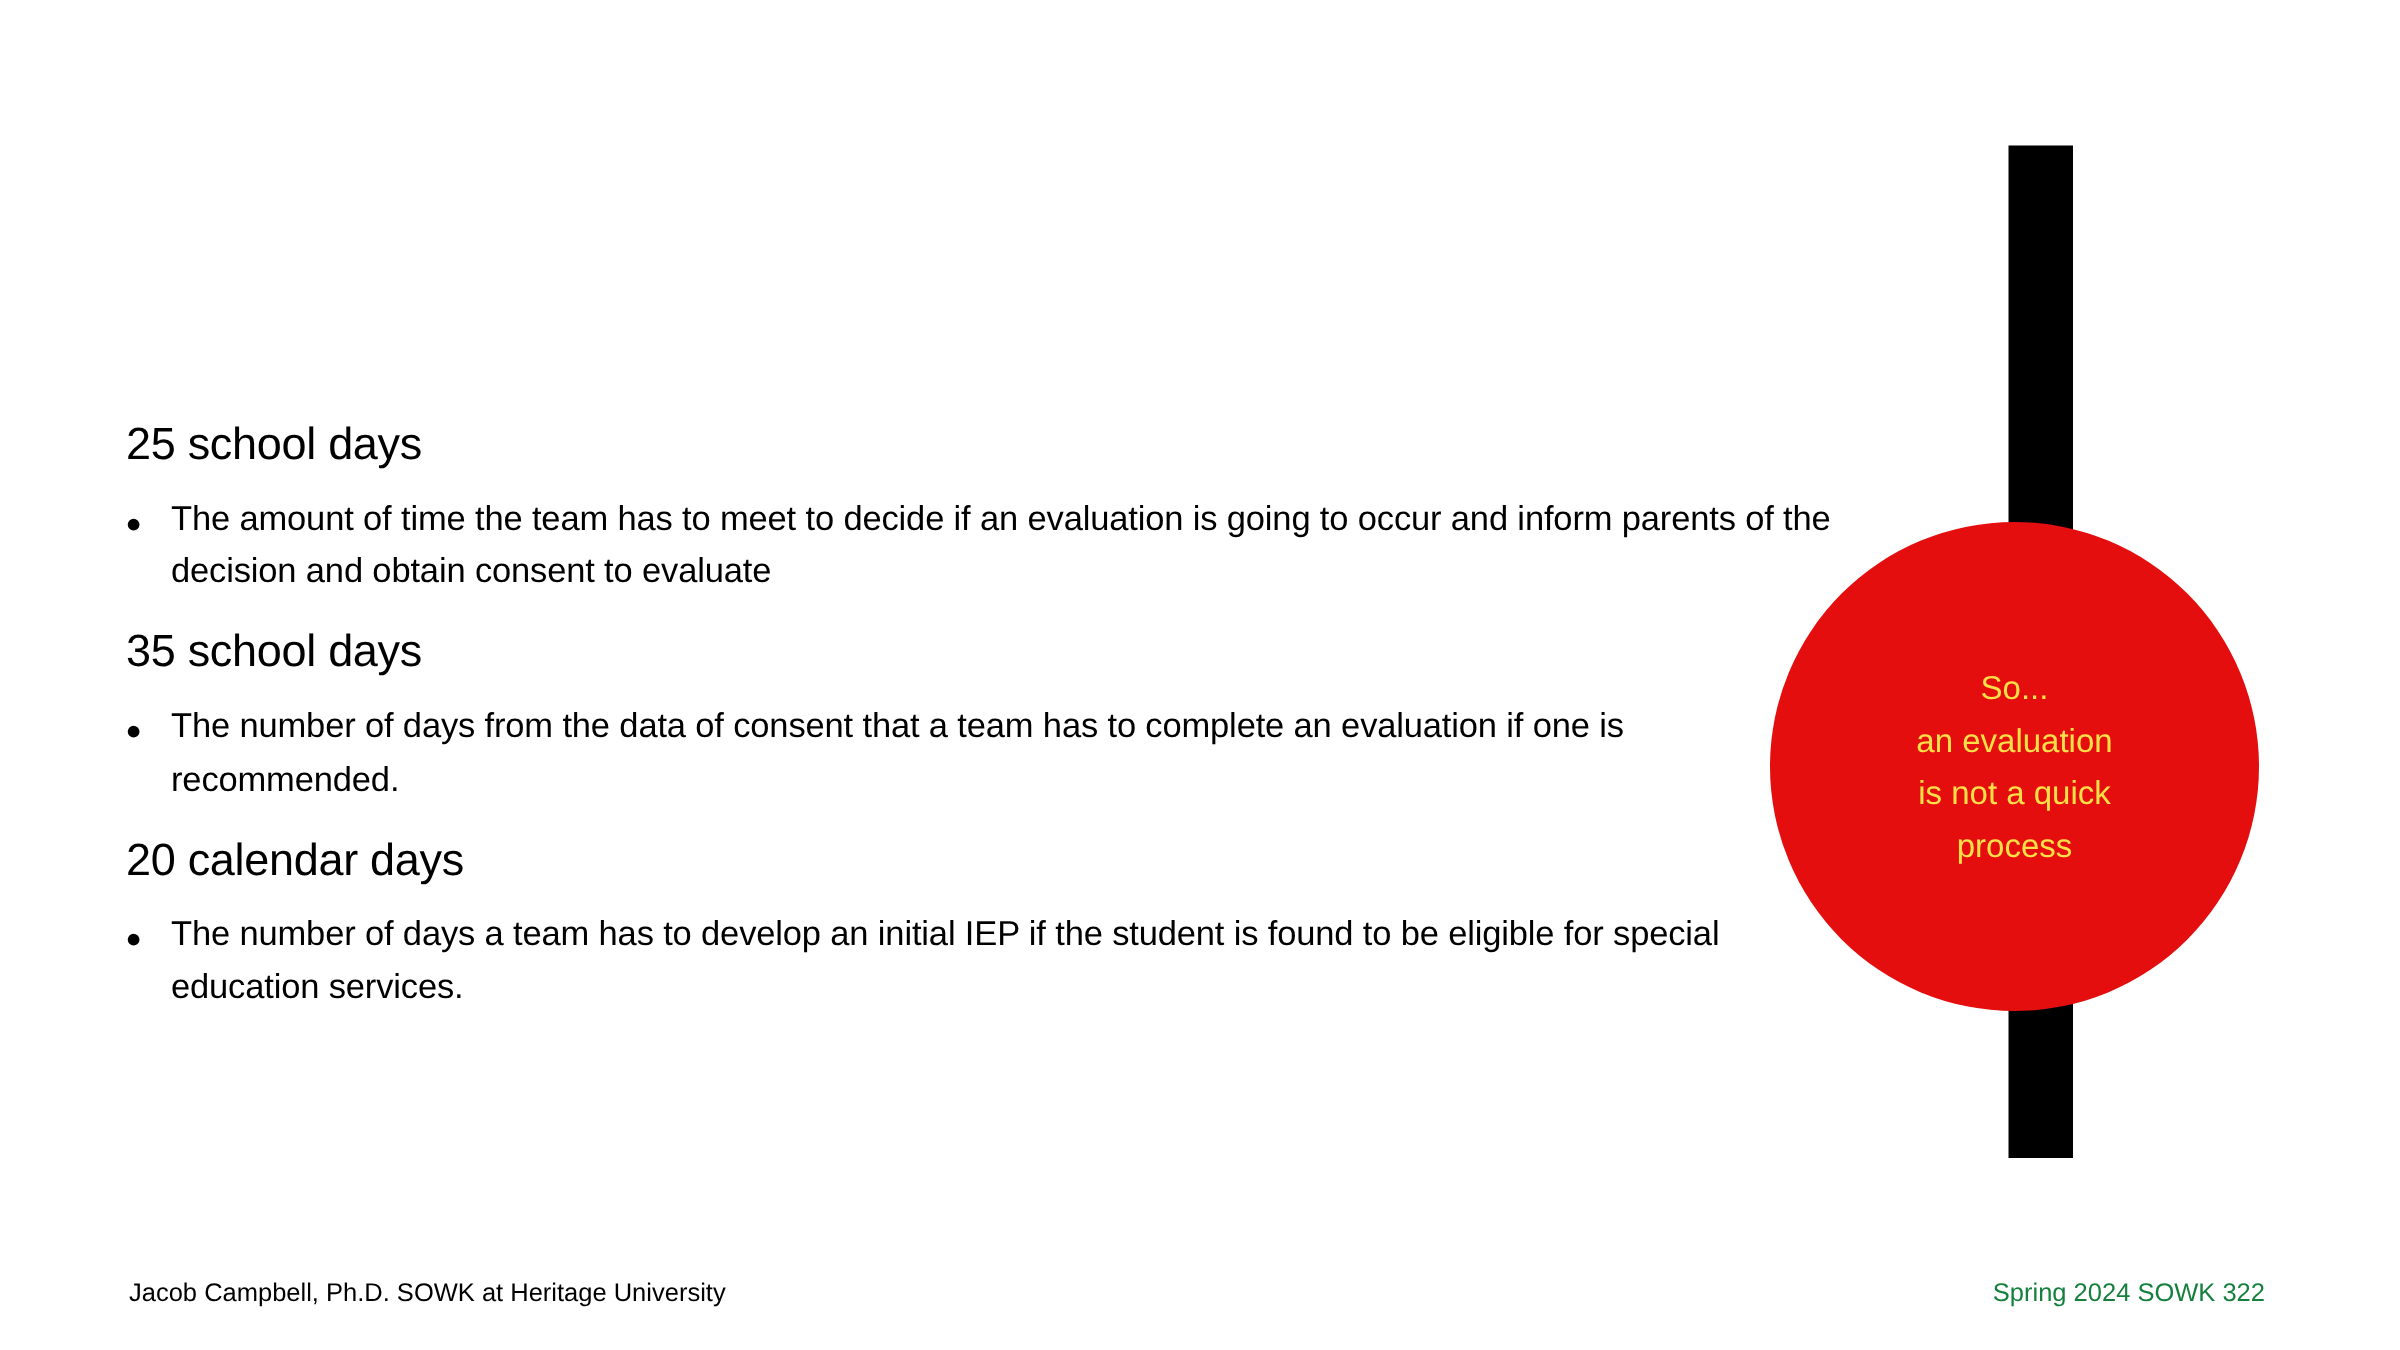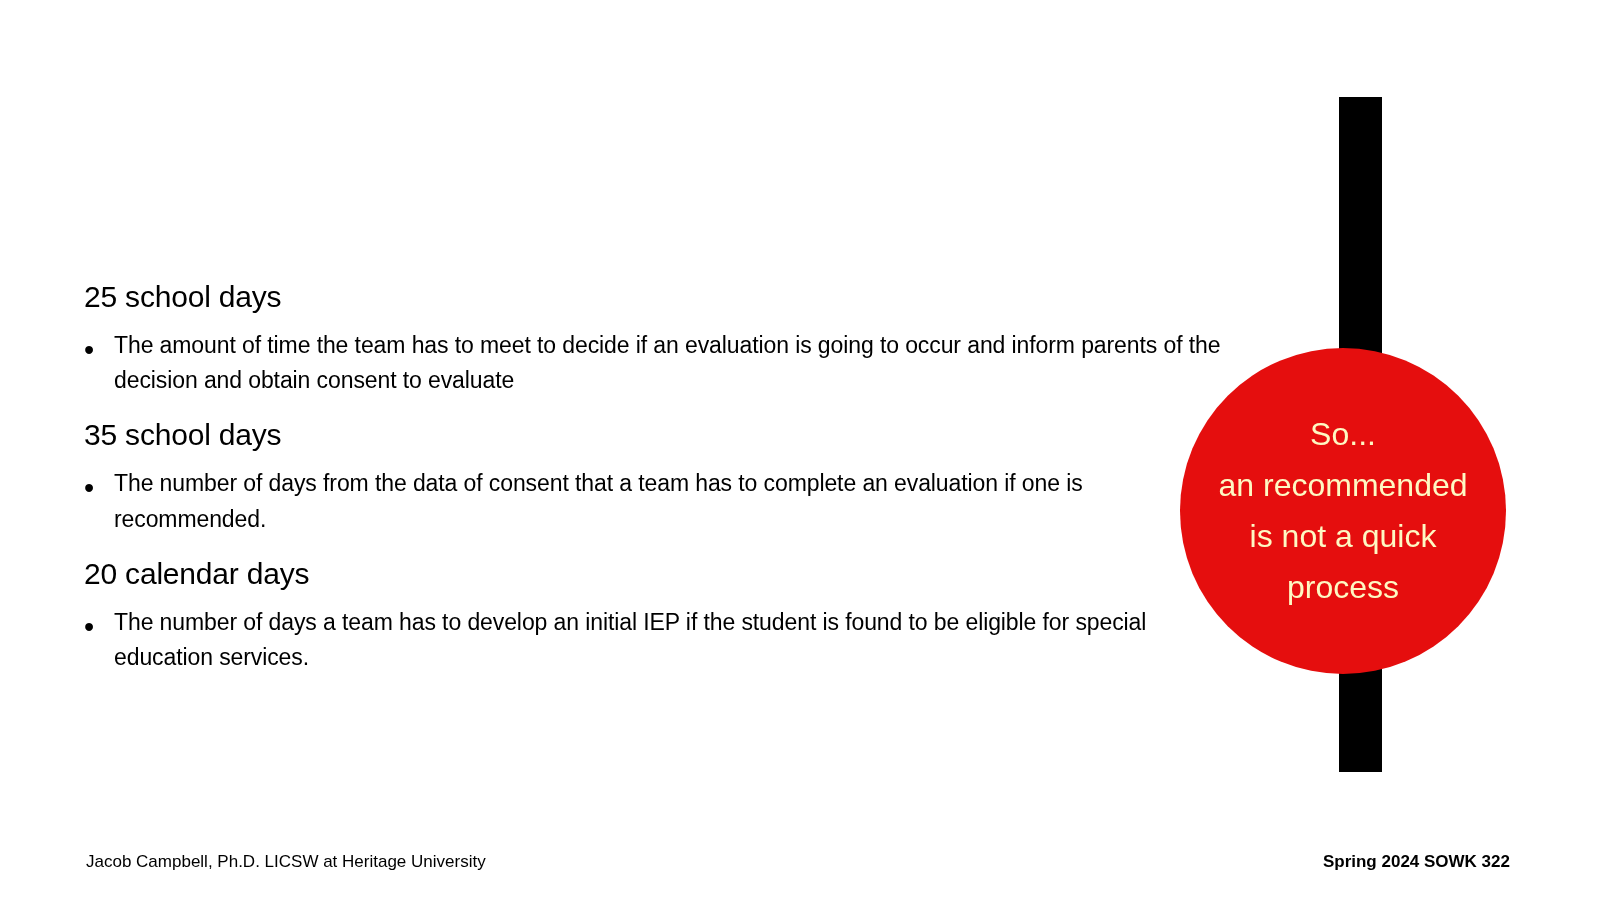--- a/index.html
+++ b/index.html
@@ -93,44 +93,44 @@
     top: 348px;
     width: 326px;
     height: 326px;
     border-radius: 50%;
     background: #E50E0E;
     display: flex;
     align-items: center;
     justify-content: center;
   }
   .circle-text {
-    color: #fef9c3;
-    font-size: 32px;
+    color: #fde047;
+    font-size: 22px;
     line-height: 1.6;
     text-align: center;
     font-weight: 400;
     padding: 0 18px;
   }
 
   
   .footer-left {
     position: absolute;
     left: 86px;
     bottom: 28px;
     font-size: 17px;
     font-weight: 400;
     color: #000000;
   }
   .footer-right {
     position: absolute;
     right: 90px;
     bottom: 28px;
     font-size: 17px;
-    font-weight: 700;
-    color: #000000;
+    font-weight: 400;
+    color: #15803d;
     text-align: center;
   }
 </style>
 </head>
 <body>
 
 <div class="slide">
 
   <div class="title-block">
   </div>
@@ -161,22 +161,22 @@
       </div>
     </div>
 
   </div>
 
   <div class="bar"></div>
 
   <div class="circle">
     <div class="circle-text">
       <span>So...</span><br>
-      <span>an recommended</span><br>
+      <span>an evaluation</span><br>
       <span>is not a quick</span><br>
       <span>process</span>
     </div>
   </div>
 
-  <div class="footer-left">Jacob Campbell, Ph.D. LICSW at Heritage University</div>
+  <div class="footer-left">Jacob Campbell, Ph.D. SOWK at Heritage University</div>
   <div class="footer-right">Spring 2024 SOWK 322</div>
 
 </div>
 
 </body></html>

